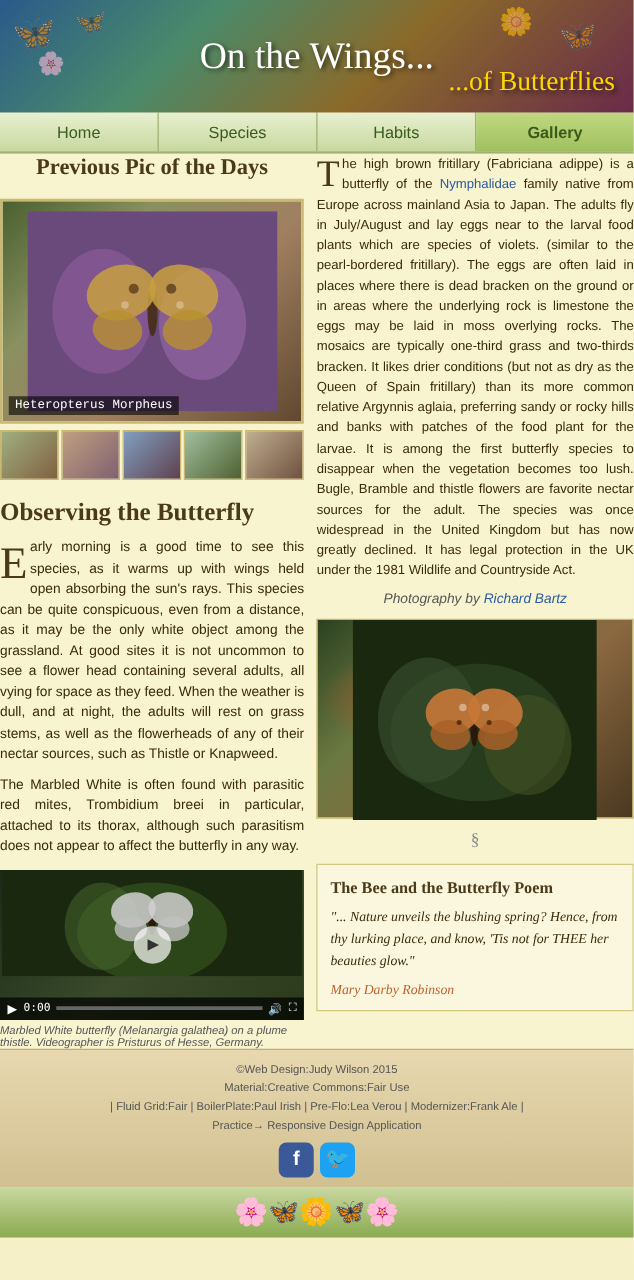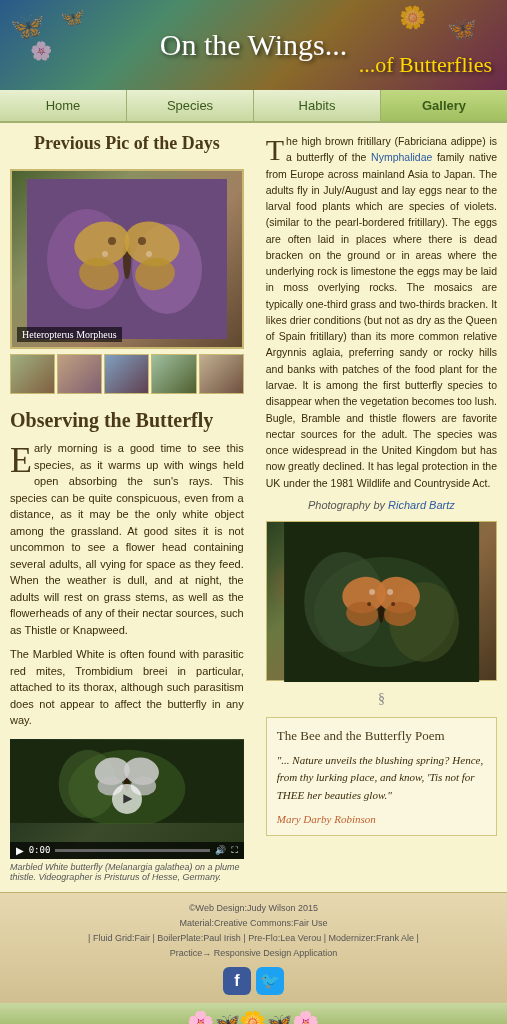--- a/index.html
+++ b/index.html
@@ -42,22 +42,21 @@
     }
     .nav-item:last-child { border-right: none; }
     .nav-item.active {
       background: linear-gradient(to bottom, #c0d880, #a0c060);
       font-weight: bold;
     }
 
     
     .main-content {
       display: flex;
-      padding: 10px;
-      gap: 22px;
+      gap: 10px;
       background: #f8f4d0;
     }
 
     
     .left-col {
       width: 48%;
       flex-shrink: 0;
     }
 
     
@@ -85,21 +84,21 @@
       border: 2px solid #c8b870;
     }
     .main-img-container .img-label {
       position: absolute;
       bottom: 5px;
       left: 5px;
       background: rgba(0,0,0,0.6);
       color: #fff;
       font-size: 10px;
       padding: 2px 5px;
-      font-family: Liberation Serif, serif;
+      font-family: Liberation Mono, monospace;
     }
 
     
     .butterfly-img {
       width: 100%;
       height: 100%;
       background: 
         radial-gradient(ellipse at 40% 50%, #c8a060 0%, transparent 40%),
         radial-gradient(ellipse at 60% 50%, #8a6040 0%, transparent 40%),
         linear-gradient(135deg, #4a6030 0%, #8a9060 30%, #a08060 60%, #604830 100%);
@@ -262,21 +261,21 @@
     }
     .poem-box {
       border: 1px solid #d0c880;
       padding: 10px;
       background: rgba(255,255,255,0.3);
     }
     .poem-title {
       font-family: Georgia, serif;
       font-size: 13px;
       color: #4a3a1a;
-      font-weight: normal;
+      font-weight: bold;
       margin-bottom: 8px;
     }
     .poem-text {
       font-size: 11px;
       font-style: italic;
       color: #3a2a0a;
       line-height: 1.6;
       font-family: Georgia, serif;
     }
     .poem-author {

